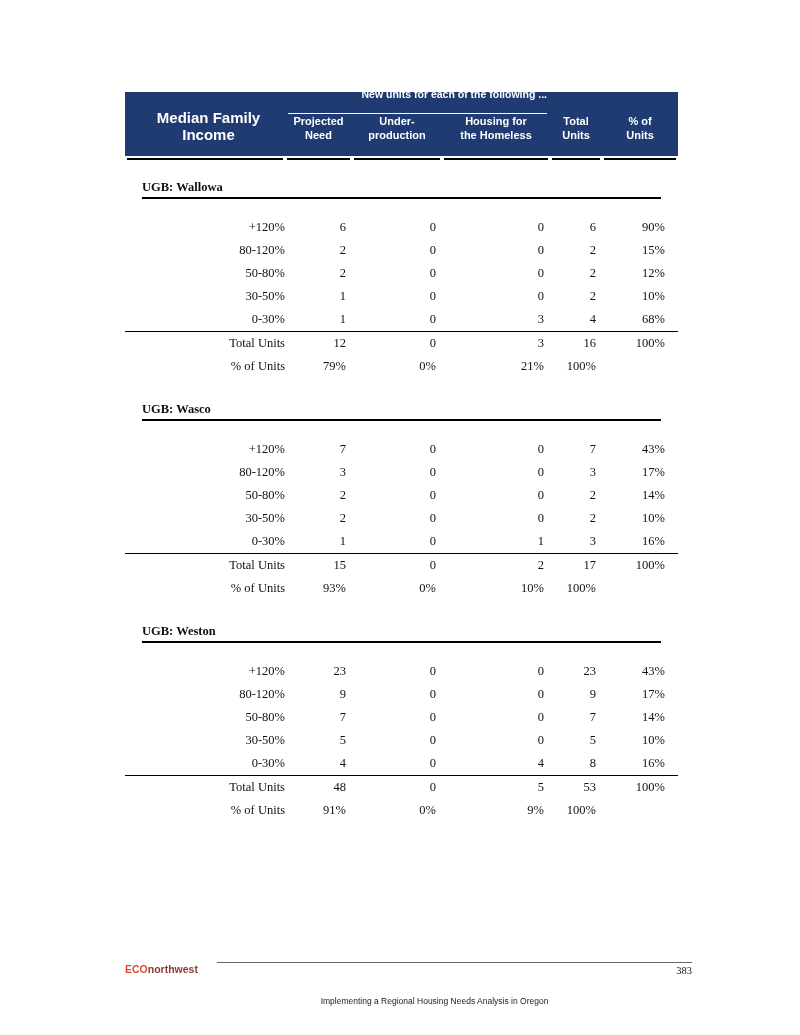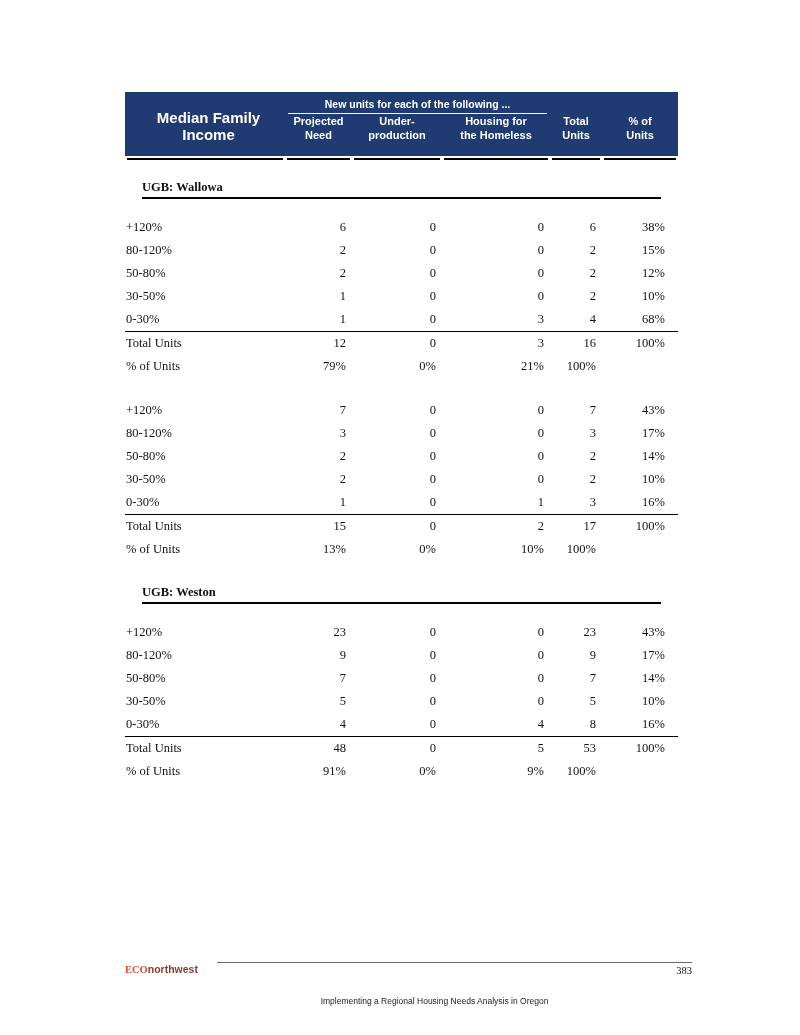--- a/index.html
+++ b/index.html
@@ -9,45 +9,45 @@
   
   .cols{display:grid;grid-template-columns:160px 67px 90px 108px 52px 76px;}
 
   .table-wrap{position:absolute;left:125px;top:92px;width:553px;}
 
   
   .thead{background:var(--header-bg,#203B72);color:var(--header-text,#fff);
          font-family:"Liberation Sans",sans-serif;font-weight:bold;
          grid-template-rows:22px 42px;}
   .th-mfi{grid-column:1;grid-row:1/3;align-self:end;padding:0 0 13px 7px;font-size:15px;text-align:center;}
-  .th-group{grid-column:2/5;grid-row:1;align-self:end;text-align:center;font-size:10.5px;
-            padding-bottom:3px;margin:0 3px;border-bottom:1px solid rgba(255,255,255,.95);}
+  .th-group{grid-column:2/5;grid-row:1;align-self:end;text-align:right;font-size:10.5px;
+            padding-bottom:13px;margin:0 3px;border-bottom:1px solid rgba(255,255,255,.95);}
   .th-col{grid-row:2;display:flex;align-items:center;justify-content:center;text-align:center;
           font-size:11px;line-height:1.25;white-space:pre-line;padding-bottom:13px;}
 
   
   .tick-row{margin-top:2px;}
   .tick-row .tick{height:0;border-top:2.5px solid #000;margin:0 2px;}
 
   
   .section{margin-top:21px;}
   .section.first{margin-top:17px;}
   .sec-title{font-size:12.5px;font-weight:bold;line-height:20px;border-bottom:2px solid #000;margin:17px;}
   .row{line-height:23px;height:23px;font-size:12.5px;}
-  .row .label{padding-left:1px;}
+  .row .label{padding-left:1px;text-align:right;}
   .row .num{text-align:right;padding-right:6px;}
   .row .num.last{padding-right:13px;}
   .row.total{border-top:1.5px solid #000;}
 
   
   .footer{position:absolute;left:125px;top:959px;width:567px;height:24px;}
   .footer-rule{position:absolute;left:92px;right:0;top:3px;border-top:1px solid #666;}
   .brand{position:absolute;left:0;top:4px;font-family:"Liberation Sans",sans-serif;
          font-size:10.5px;font-weight:bold;}
-  .brand .eco{color:var(--brand-eco,#E04A2F);font-family:Liberation Serif, serif;}
+  .brand .eco{color:var(--brand-eco,#E04A2F);}
   .brand .rest{color:var(--brand-rest,#8C3B2E);}
   .footer-center{position:absolute;left:92px;right:40px;top:7px;text-align:center;
                  font-family:"Liberation Sans",sans-serif;font-size:8.5px;color:#222;margin-top:30px;}
   .page-num{position:absolute;right:0;top:6px;font-size:10.5px;color:#111;}
 </style>
 </head>
 <body>
 
 <div class="page">
 
@@ -80,21 +80,21 @@
     <div id="sections">
   <section class="section first">
     <h2 class="sec-title">UGB: Wallowa</h2>
     <div class="rows">
   <div class="row cols data">
     <div class="label">+120%</div>
     <div class="num">6</div>
     <div class="num">0</div>
     <div class="num">0</div>
     <div class="num">6</div>
-    <div class="num last">38%</div>
+    <div class="num last">90%</div>
   </div>
 
   <div class="row cols data">
     <div class="label">80-120%</div>
     <div class="num">2</div>
     <div class="num">0</div>
     <div class="num">0</div>
     <div class="num">2</div>
     <div class="num last">15%</div>
   </div>
@@ -140,20 +140,21 @@
     <div class="num">79%</div>
     <div class="num">0%</div>
     <div class="num">21%</div>
     <div class="num">100%</div>
     <div class="num last"></div>
   </div>
 </div>
   </section>
 
   <section class="section">
+    <h2 class="sec-title">UGB: Wasco</h2>
     <div class="rows">
   <div class="row cols data">
     <div class="label">+120%</div>
     <div class="num">7</div>
     <div class="num">0</div>
     <div class="num">0</div>
     <div class="num">7</div>
     <div class="num last">43%</div>
   </div>
 
@@ -197,21 +198,21 @@
     <div class="label">Total Units</div>
     <div class="num">15</div>
     <div class="num">0</div>
     <div class="num">2</div>
     <div class="num">17</div>
     <div class="num last">100%</div>
   </div>
 
   <div class="row cols pct">
     <div class="label">% of Units</div>
-    <div class="num">13%</div>
+    <div class="num">93%</div>
     <div class="num">0%</div>
     <div class="num">10%</div>
     <div class="num">100%</div>
     <div class="num last"></div>
   </div>
 </div>
   </section>
 
   <section class="section">
     <h2 class="sec-title">UGB: Weston</h2>

